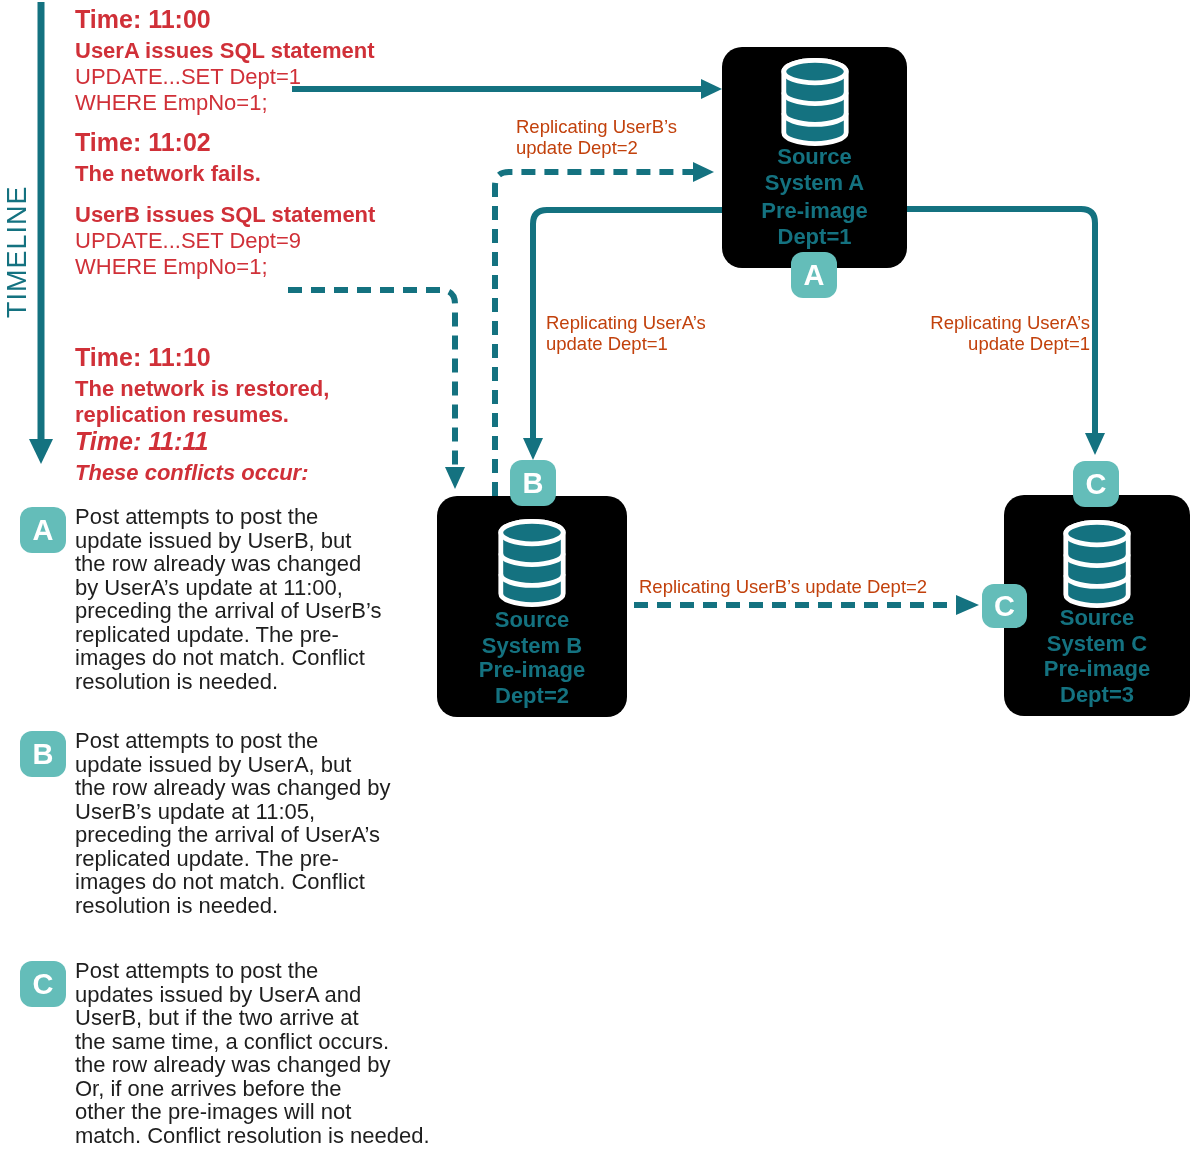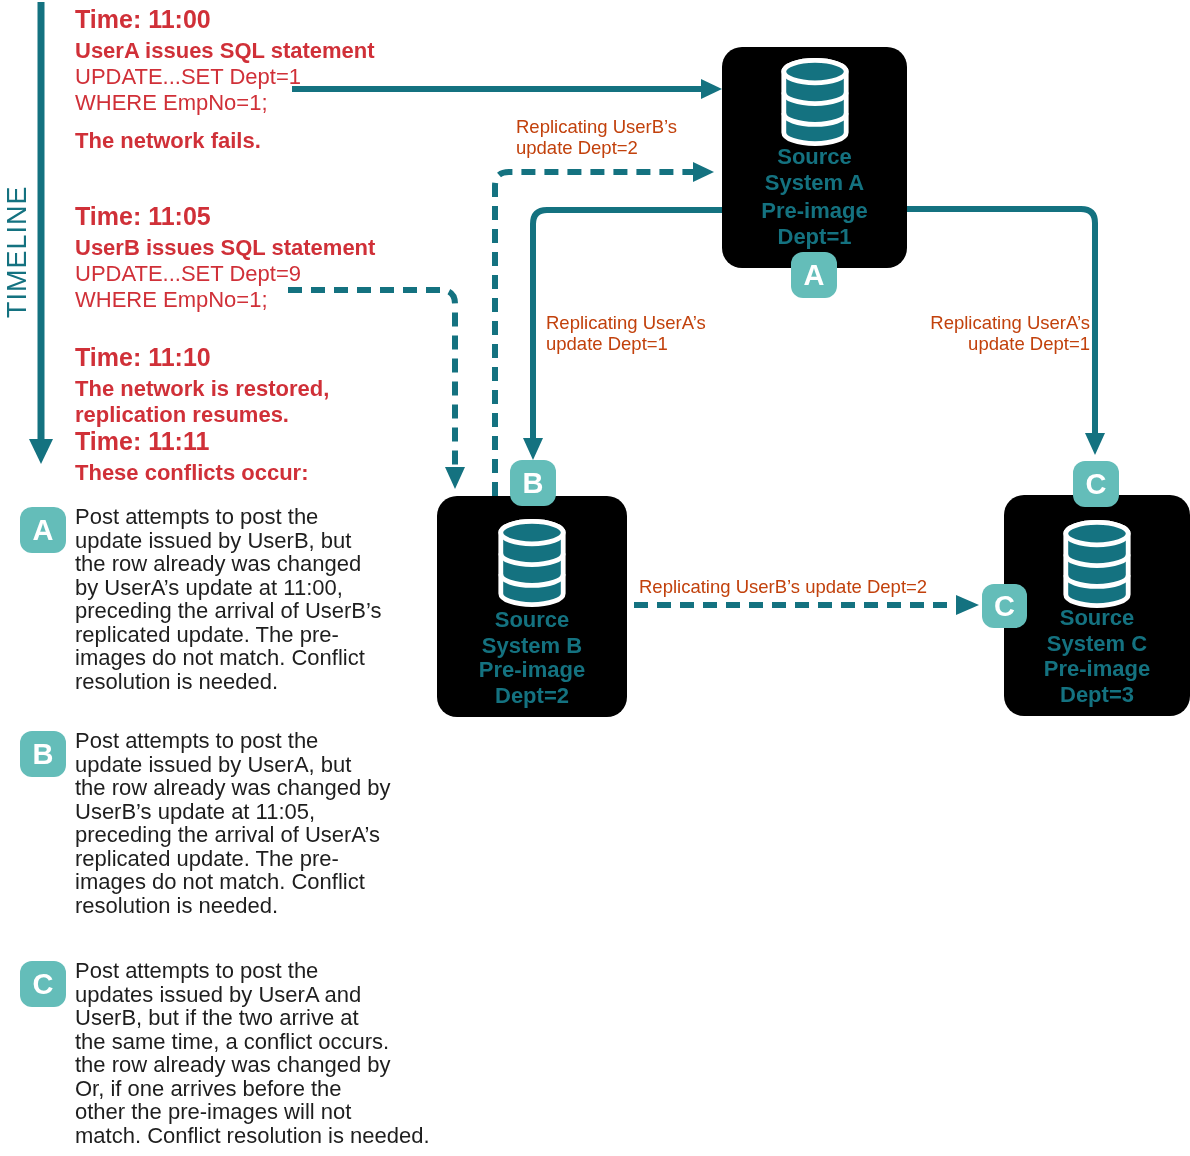--- a/index.html
+++ b/index.html
@@ -68,37 +68,37 @@
   <div class="timeline-label">TIMELINE</div>
 
   <div class="event" style="top:5px;">
     <div class="time">Time: 11:00</div>
     <div class="desc">UserA issues SQL statement</div>
     <div class="sql">UPDATE...SET Dept=1
 WHERE EmpNo=1;</div>
   </div>
 
   <div class="event" style="top:128px;">
+    <div class="time">Time: 11:02</div>
     <div class="desc">The network fails.</div>
   </div>
 
   <div class="event" style="top:202px;">
-    <div class="time">Time: 11:05</div>
     <div class="desc">UserB issues SQL statement</div>
     <div class="sql">UPDATE...SET Dept=9
 WHERE EmpNo=1;</div>
   </div>
 
   <div class="event" style="top:343px;">
     <div class="time">Time: 11:10</div>
     <div class="desc">The network is restored,
 replication resumes.</div>
   </div>
 
-  <div class="event" style="top:427px;">
+  <div class="event" style="top:427px;font-style:italic;">
     <div class="time">Time: 11:11</div>
     <div class="desc">These conflicts occur:</div>
   </div>
 
   <div class="badge" style="left:20px;top:507px;">
     <span>A</span>
   </div>
   <div class="conflict-text" style="top:505px;">Post attempts to post the
 update issued by UserB, but
 the row already was changed

